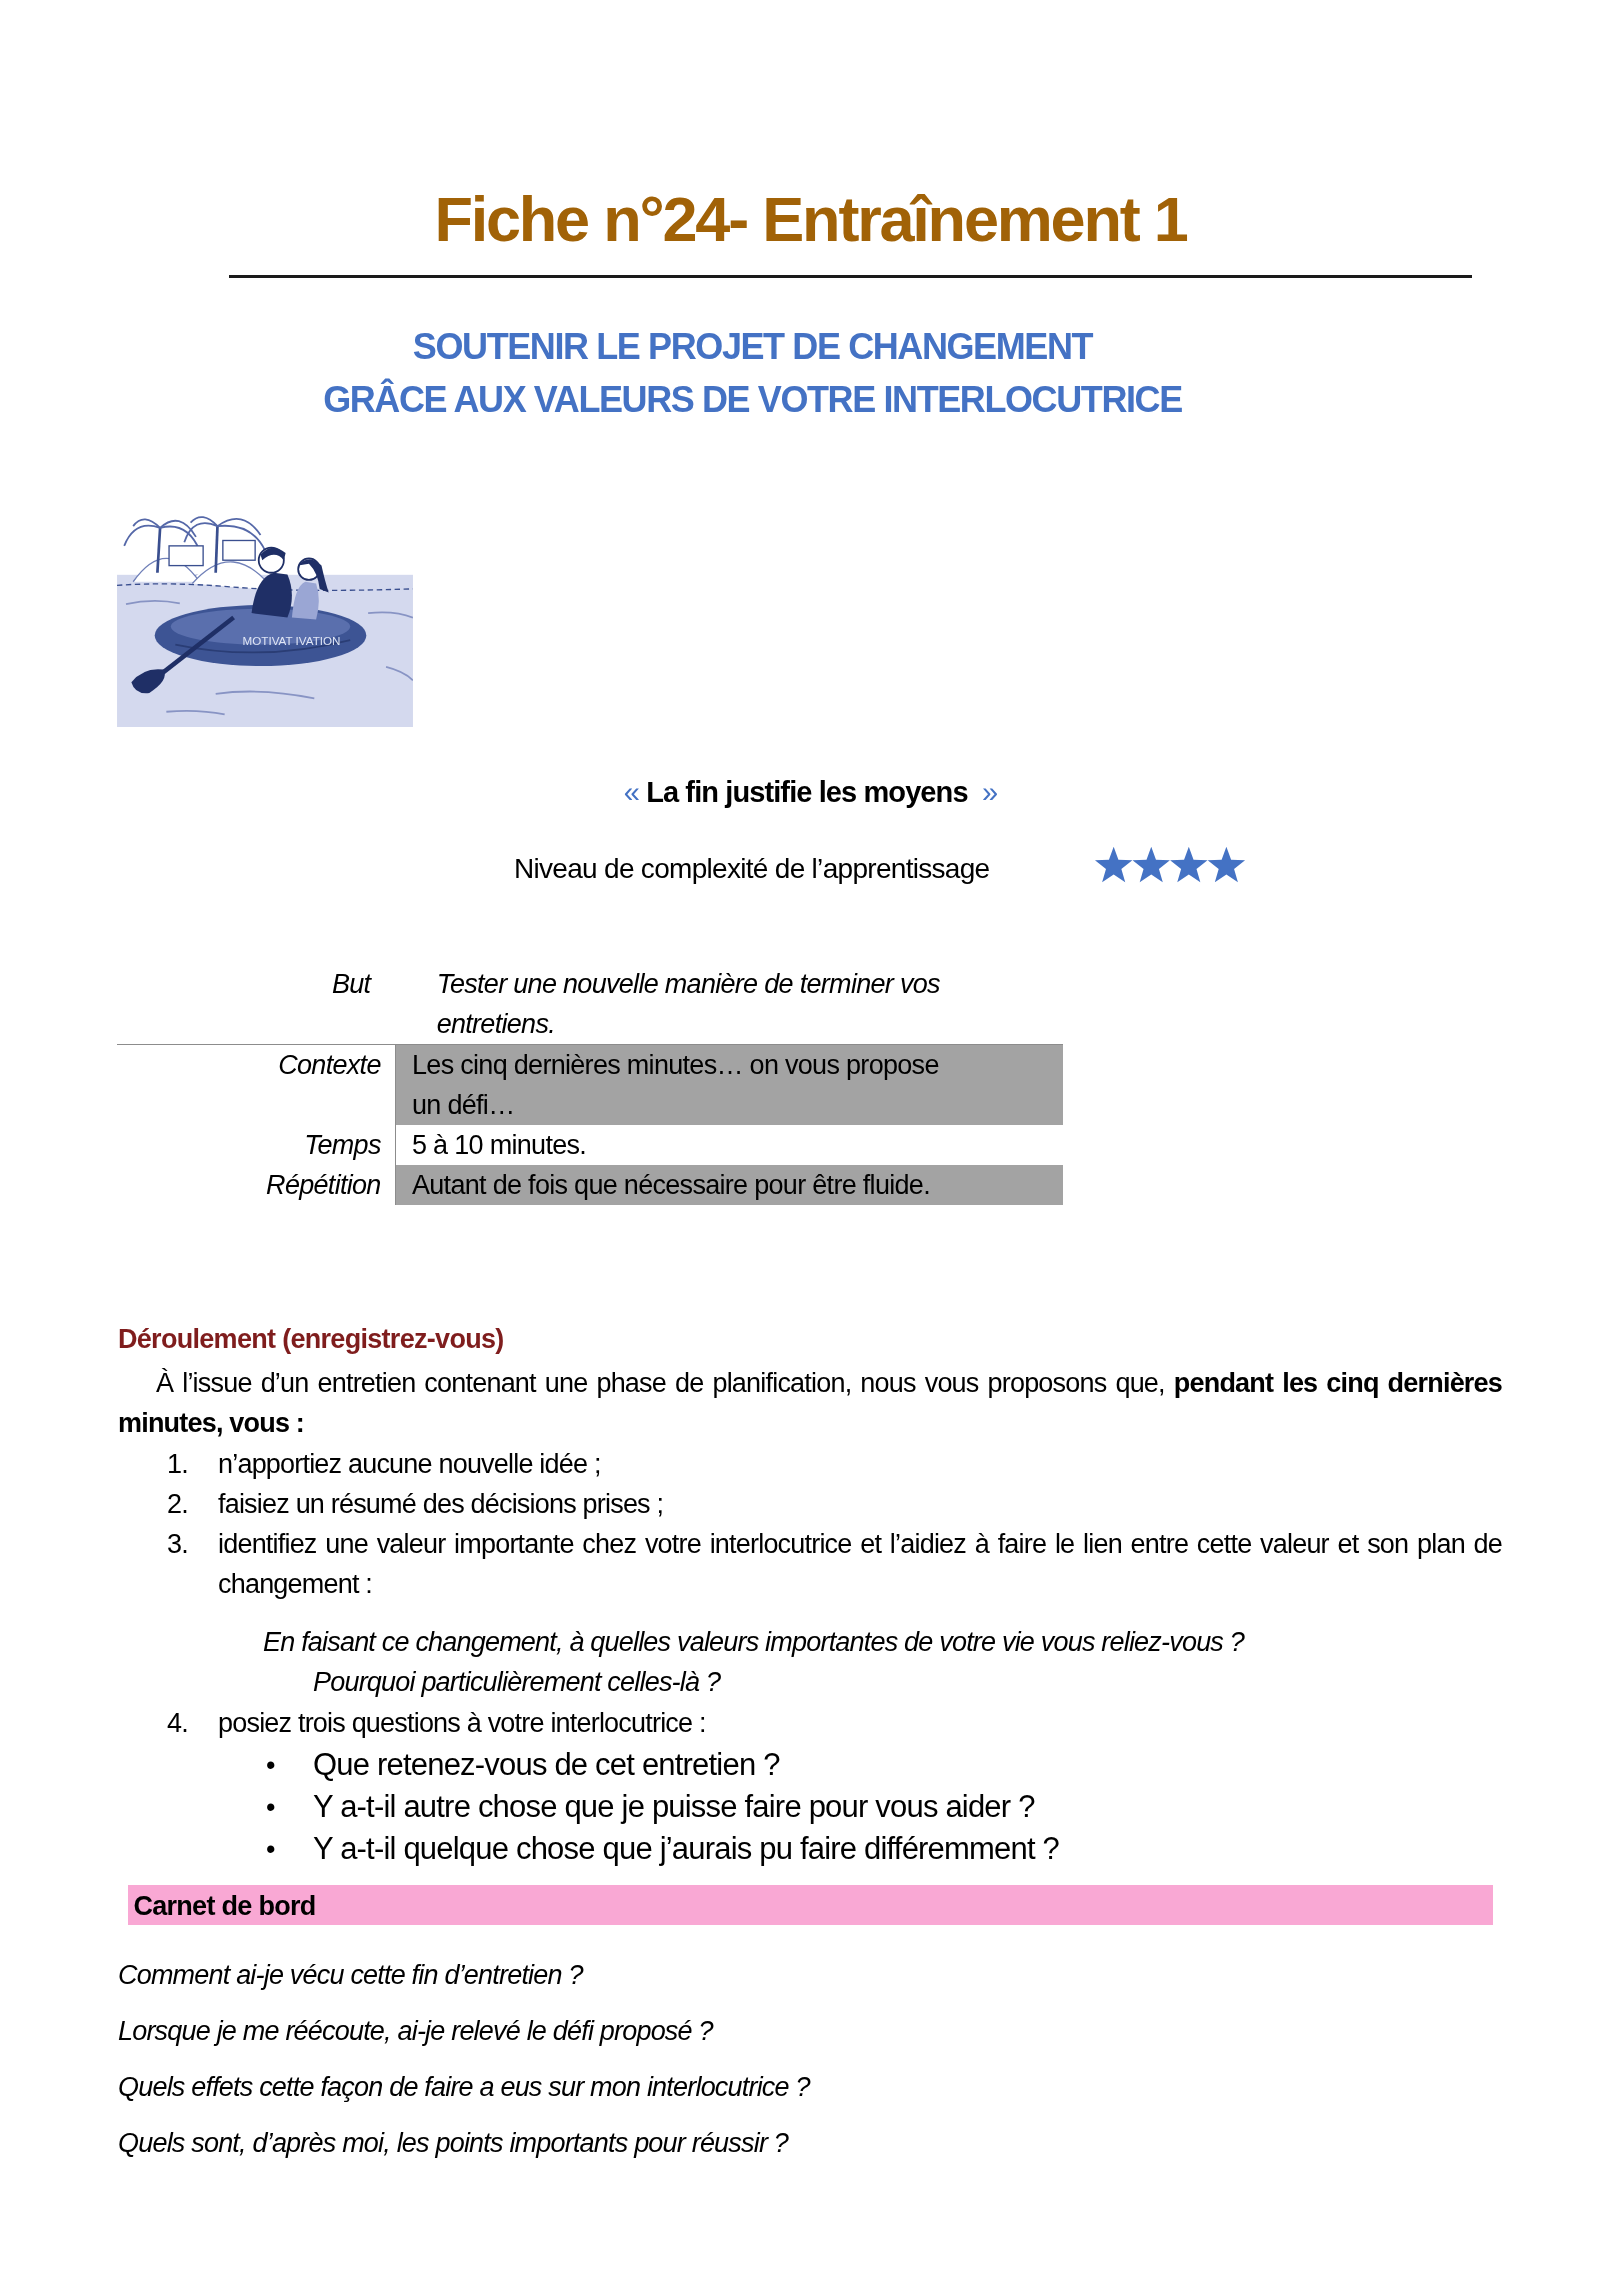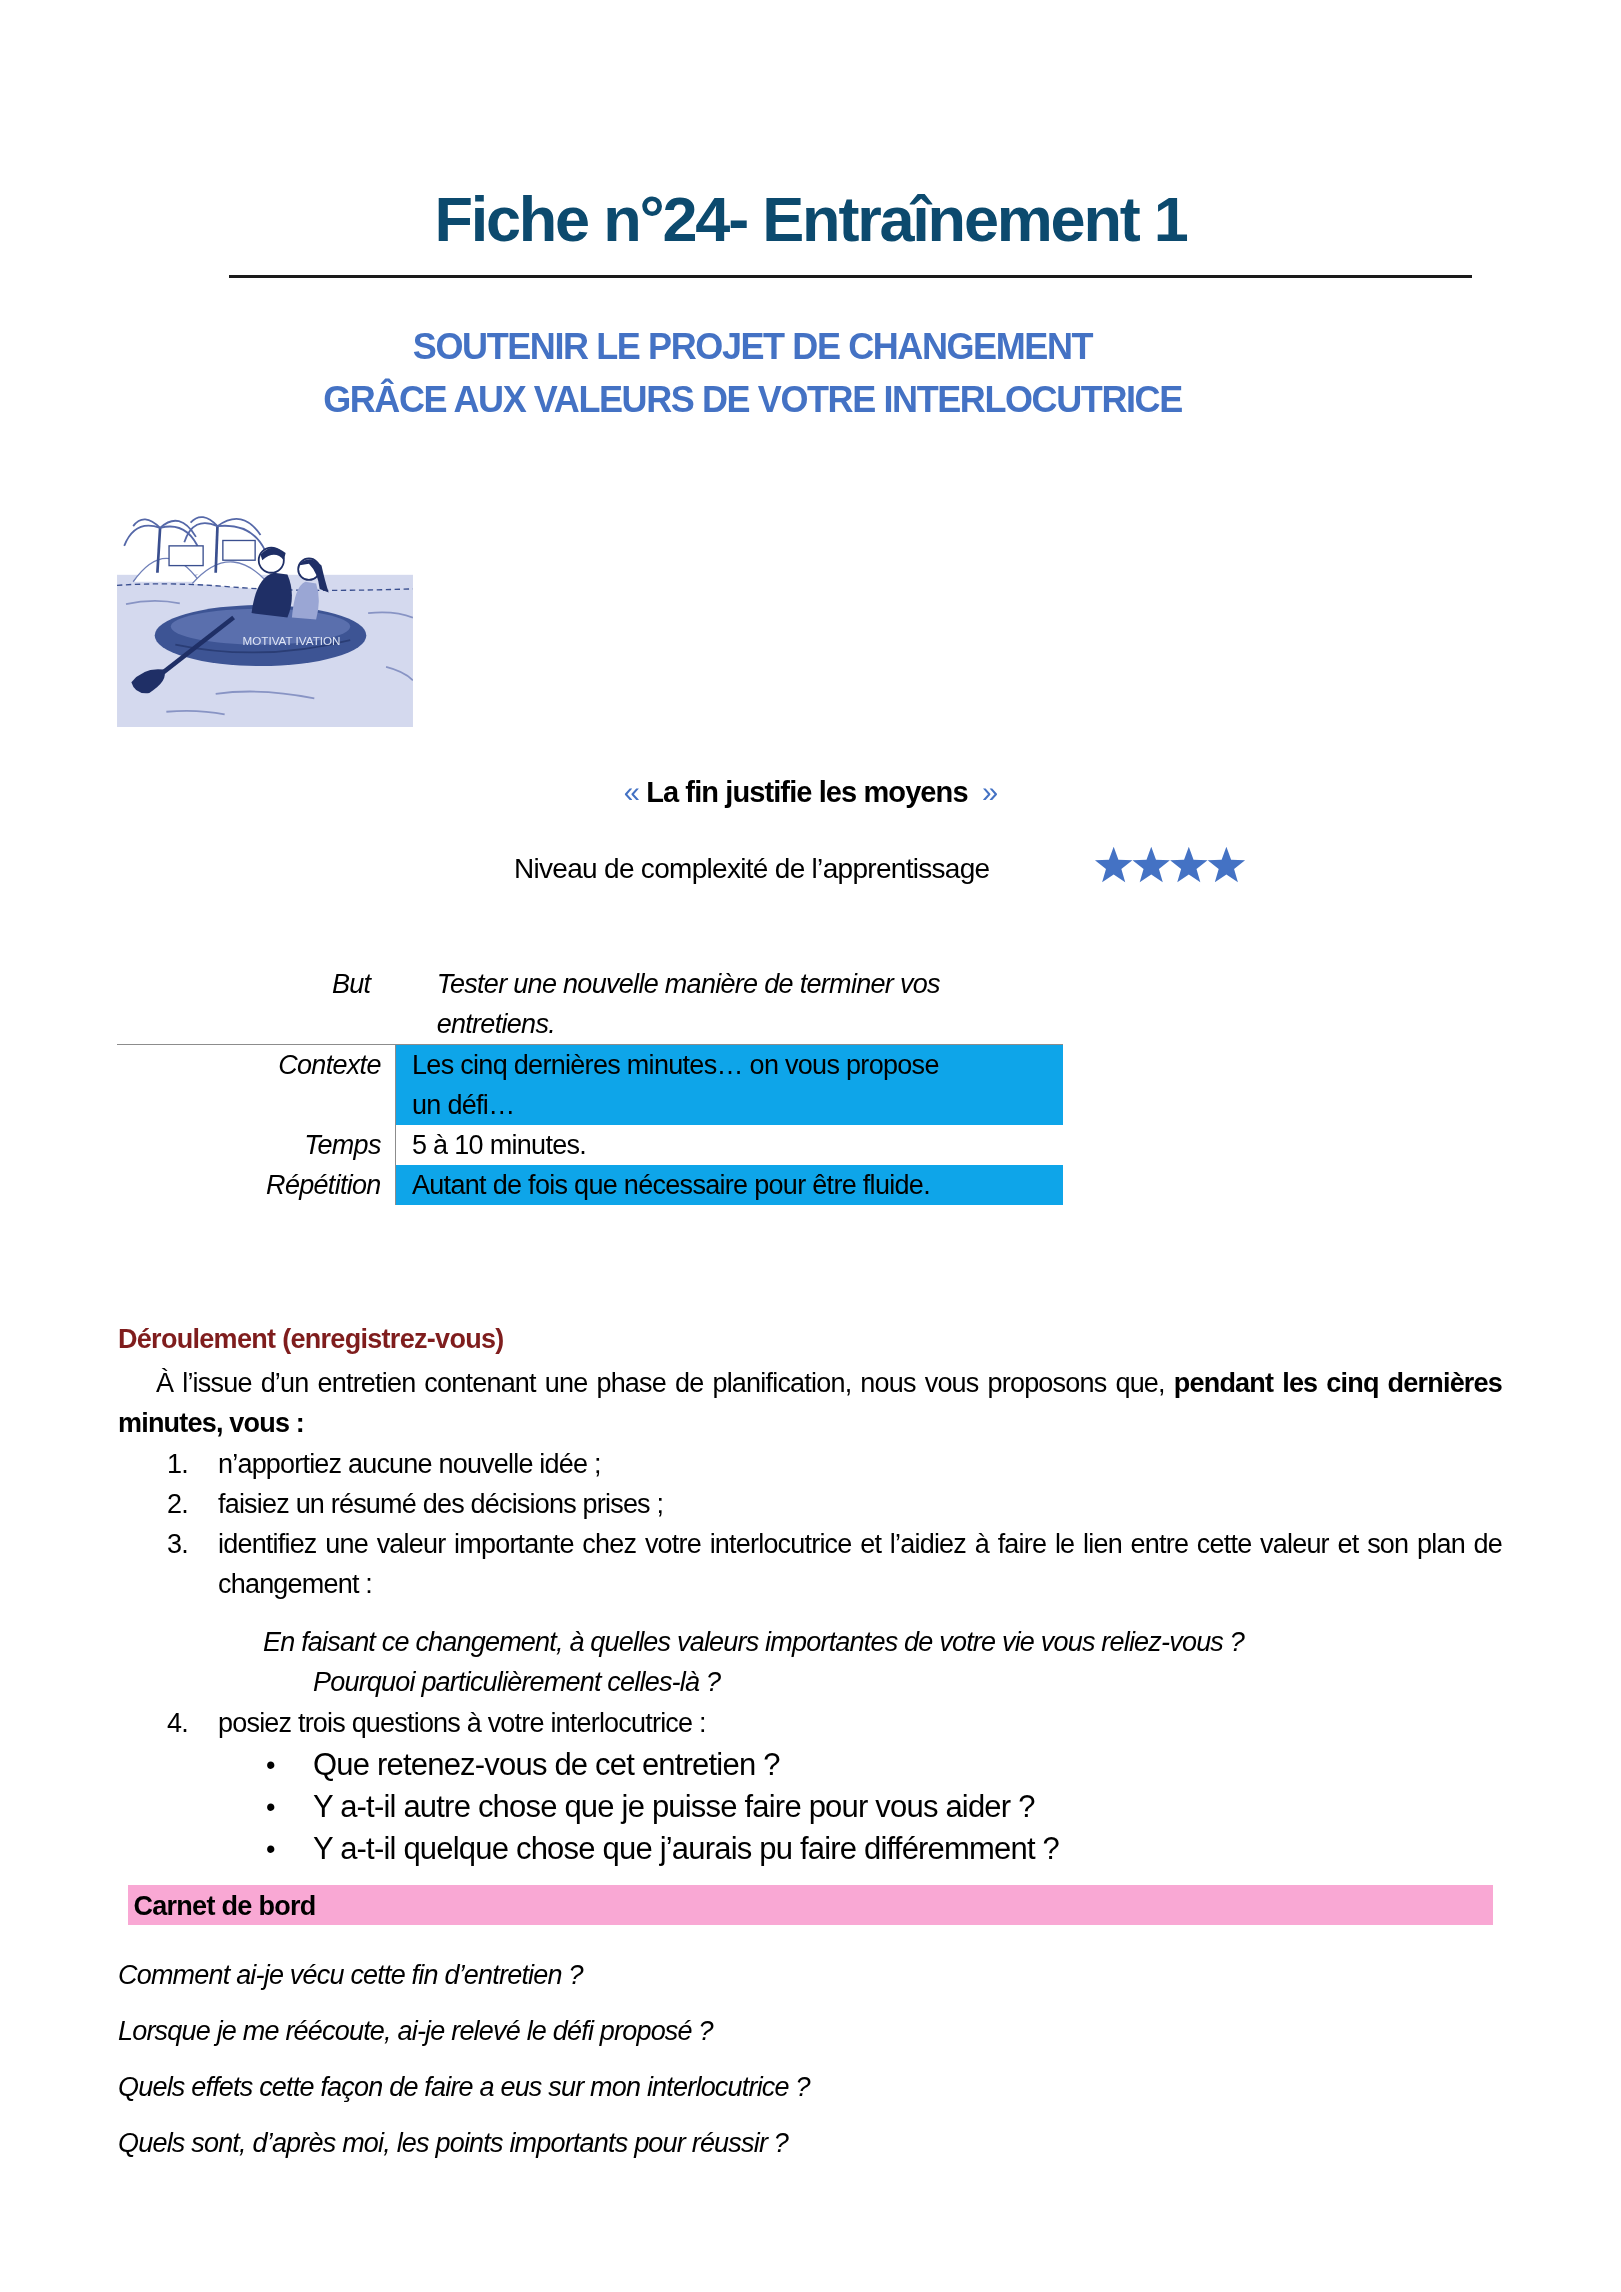--- a/index.html
+++ b/index.html
@@ -1,39 +1,39 @@
 <!DOCTYPE html>
 <html style="font-size:14.3px"><head>
 <meta charset="utf-8">
 <style>
   html, body { margin:0; padding:0; background:#ffffff; }
   body { width:1621px; height:2293px; position:relative; overflow:hidden;
          font-family:"Liberation Sans", sans-serif; color:#000; }
   .abs { position:absolute; }
   .title { left:0; width:1621px; top:179px; text-align:center; font-size:63px; font-weight:bold;
-           color:#0c4a6e; letter-spacing:-2.2px; line-height:81px; }
+           color:#a16207; letter-spacing:-2.2px; line-height:81px; }
   .rule { left:229px; top:275px; width:1243px; height:2.7px; background:#1a1a1a; }
   .subtitle { left:0; width:1505px; text-align:center; font-size:36px; font-weight:bold; color:#4472c4;
               letter-spacing:-1.4px; line-height:45px; }
   .illus { left:117px; top:510px; width:296px; height:217px; }
   .quote { left:0; width:1621px; top:776px; text-align:center; font-size:29px; font-weight:bold; letter-spacing:-0.9px; }
   .quote .guil { color:#4472c4; font-weight:normal; }
   .complex { left:514px; top:853px; font-size:28px; letter-spacing:-0.7px; }
   .stars { left:1094px; top:842px; width:161px; height:47px; }
   .stars svg { display:block; }
   
   .tbl { left:117px; top:964px; width:946px; }
   .trow { position:relative; display:flex; }
   .tlabel { width:278px; text-align:right; font-style:italic; font-size:27px; line-height:40px;
             padding-right:14.3px; box-sizing:border-box; letter-spacing:-0.7px; }
   .tval { width:668px; font-size:27px; line-height:40px; padding-left:16px; box-sizing:border-box; letter-spacing:-0.7px; }
   .tval.it { font-style:italic; }
   .trow.first { border-bottom:1.8px solid #8c8c8c;gap:36px; }
   .trow.sep .tval { border-left:1.8px solid #8c8c8c; }
-  .trow.shade .tval { background:#0ea5e9; }
+  .trow.shade .tval { background:#a3a3a3; }
   .h-deroul { left:118px; top:1324px; font-size:27px; font-weight:bold; color:#7f1d1d; letter-spacing:-0.7px; }
   .para { left:118px; width:1384px; top:1363px; font-size:27px; line-height:40px; text-align:justify;
           text-align-last:left; letter-spacing:-0.8px; text-indent:38px; }
   .para b { font-weight:bold; }
   .li { font-size:27px; line-height:40px; letter-spacing:-0.8px; }
   .num { position:absolute; left:167px; }
   .litext { position:absolute; left:218px;text-align:right; }
   .li3 { left:218px; width:1284px; text-align:justify; text-align-last:left; }
   .quoteq { font-style:italic; font-size:27px; line-height:40px; letter-spacing:-0.8px; }
   .bullet { position:absolute; left:266px; font-size:27px; line-height:40px; }

